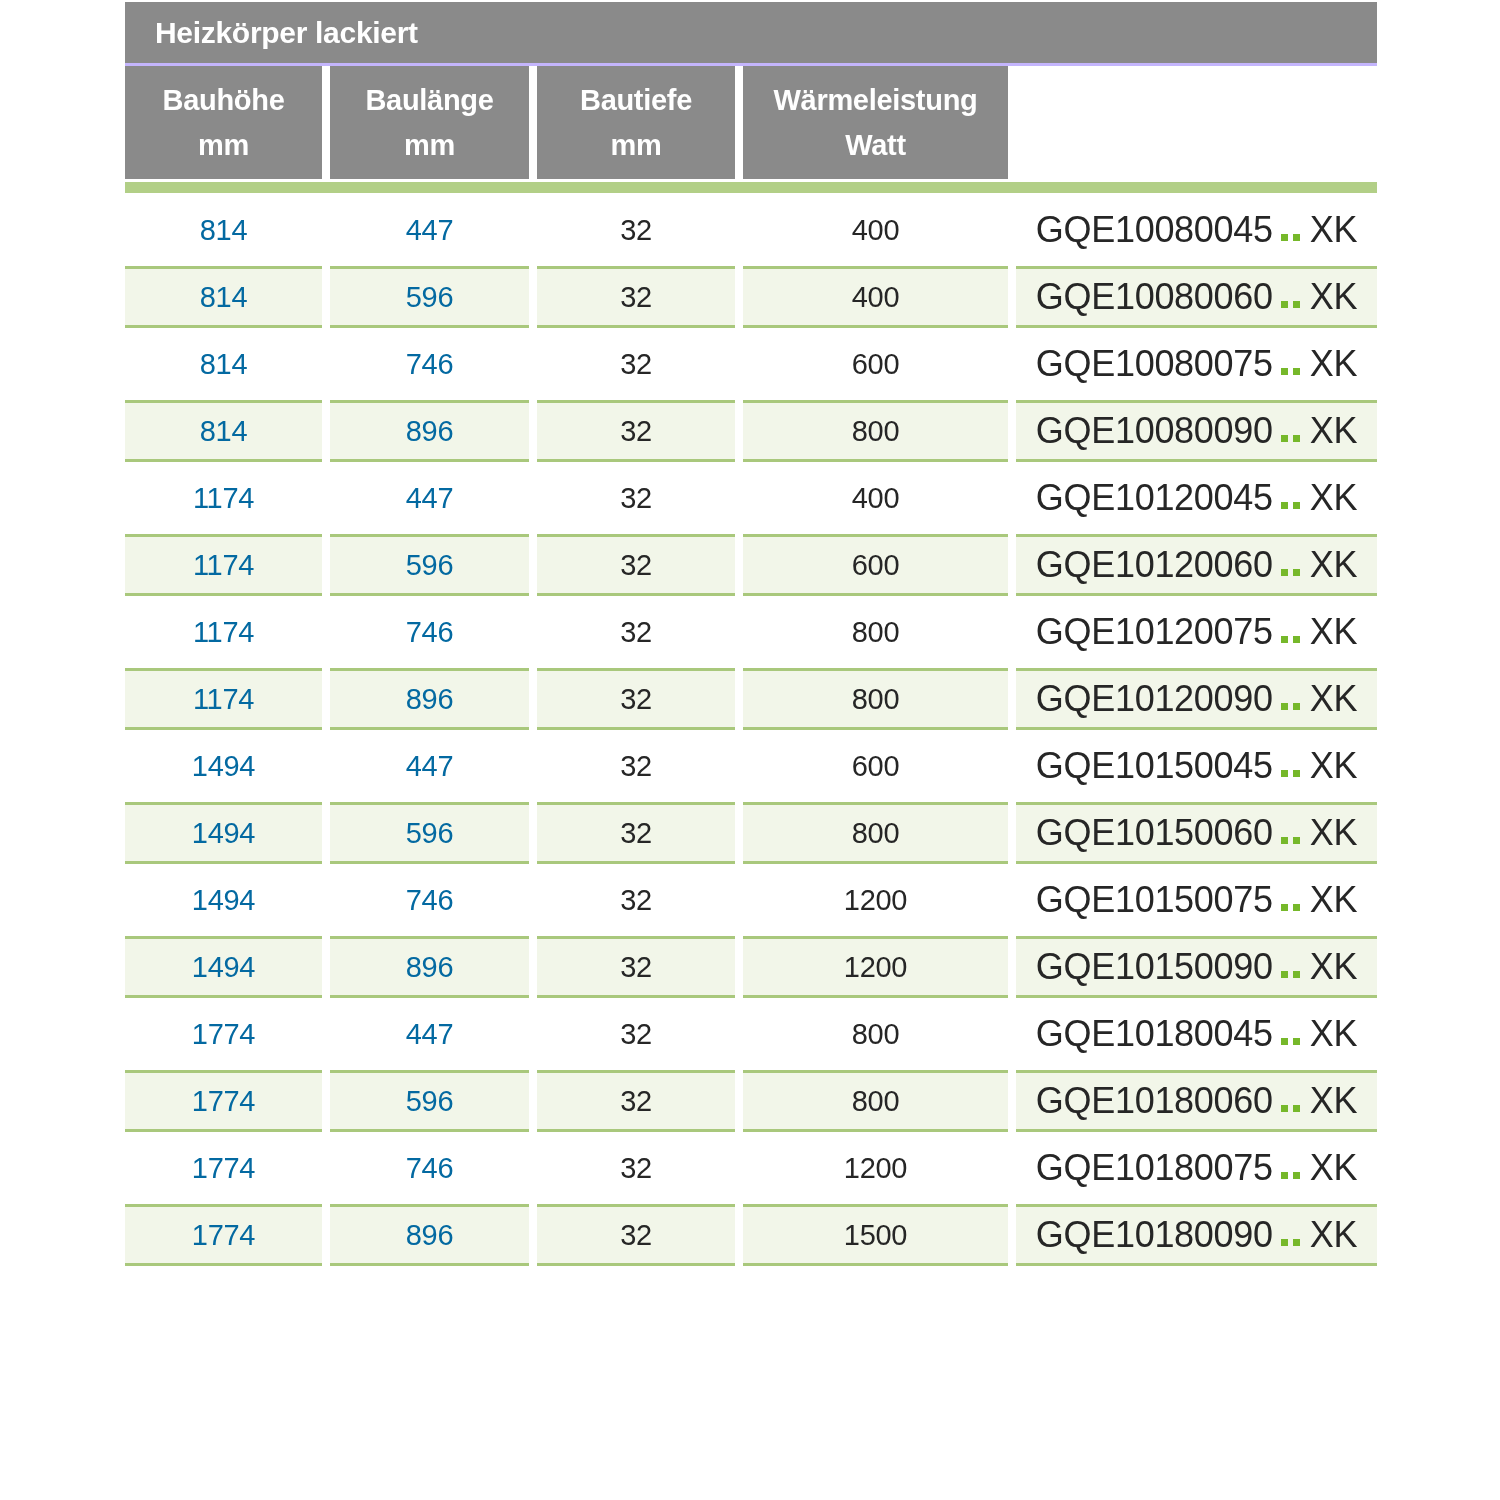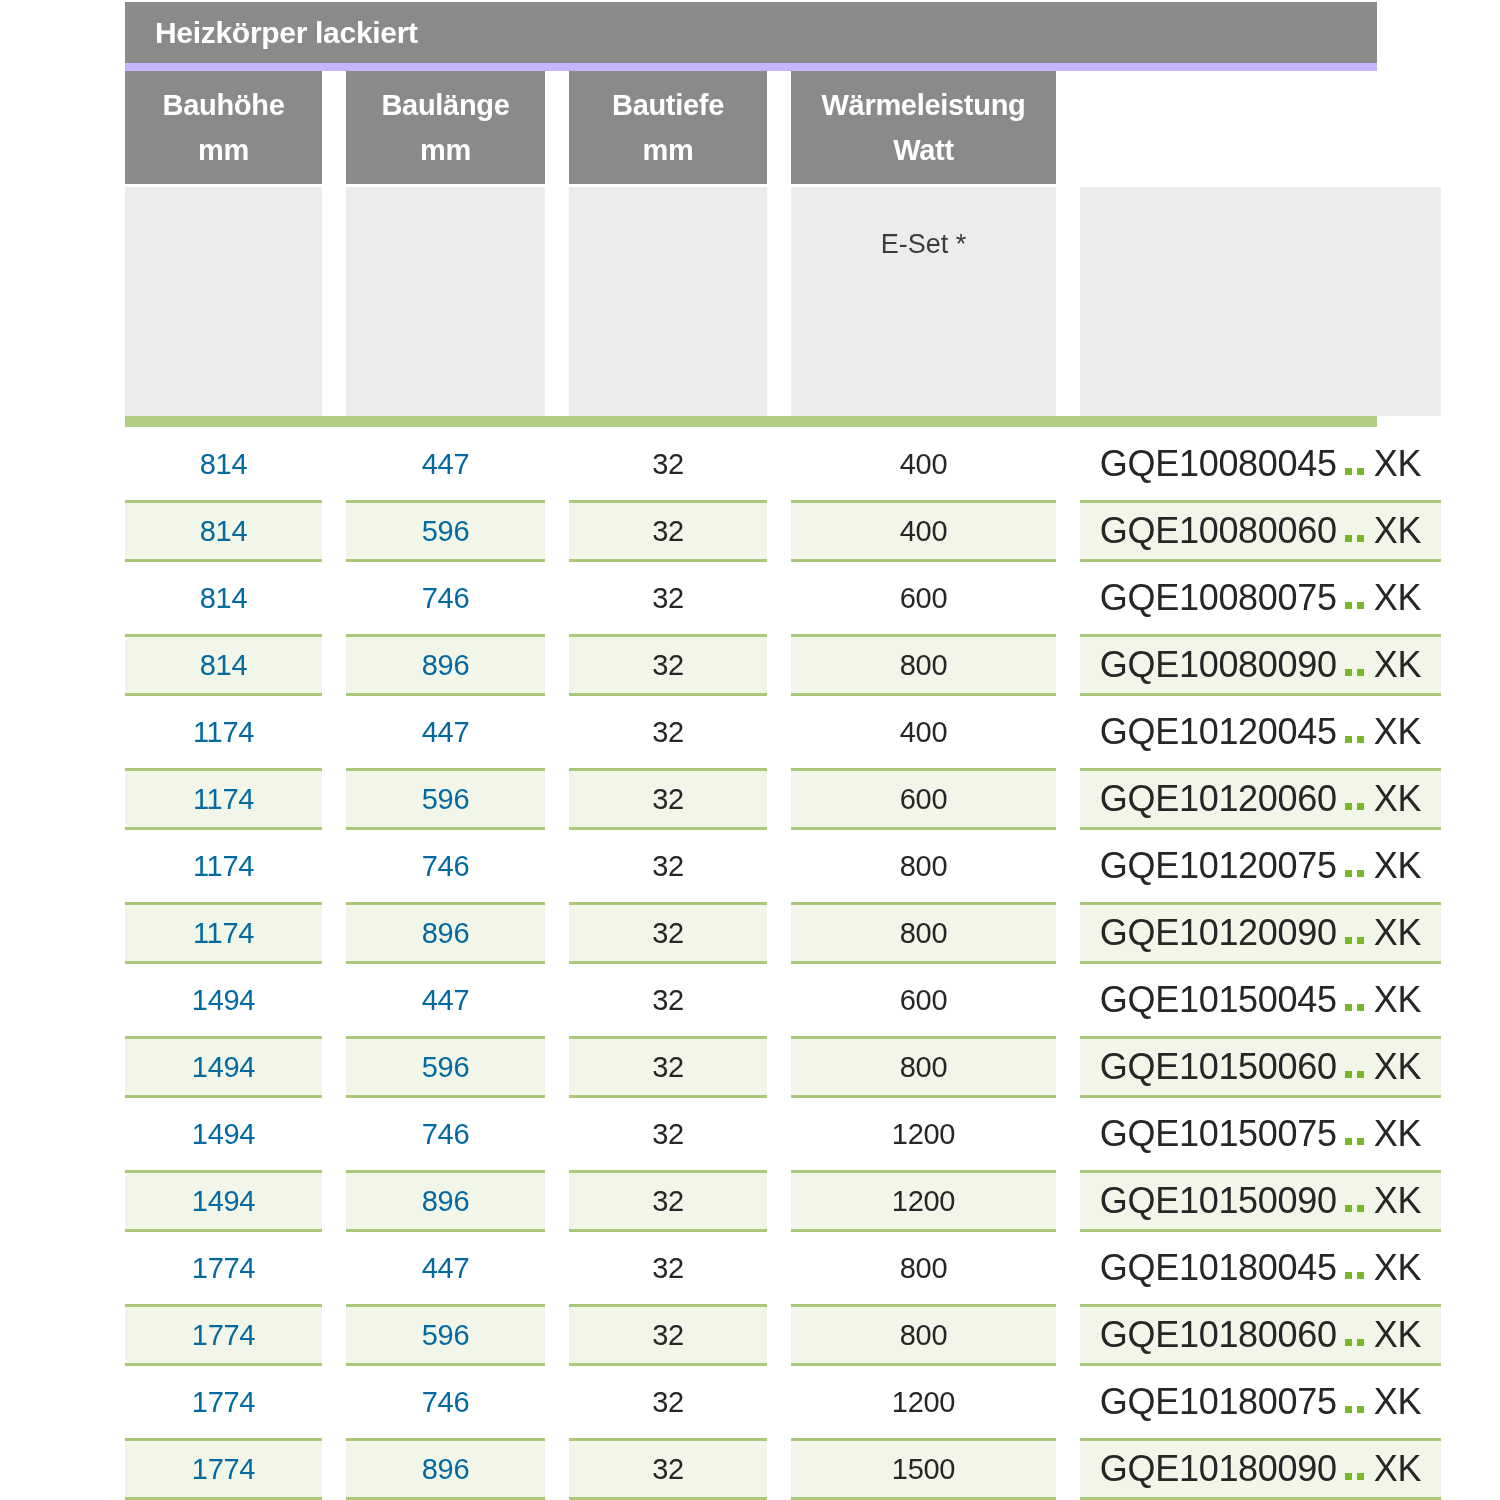--- a/index.html
+++ b/index.html
@@ -17,27 +17,27 @@
   }
   .tbl {
     position: absolute;
     left: 125px;
     top: 2px;
     width: 1252px;
   }
   .grid-row {
     display: grid;
     grid-template-columns: 197px 199px 198px 265px 361px;
-    column-gap: 24px;
+    column-gap: 8px;
   }
   
   .title-bar {
     height: 61px;
     background: #8a8a8a;
-    border-bottom: 8px solid #c4b5fd;
+    border-bottom: 3px solid #c4b5fd;
     display: flex;
     align-items: center;
     padding-left: 30px;
     box-sizing: content-box;
   }
   .title-bar span {
     color: #ffffff;
     font-size: 30px;
     font-weight: bold;
     letter-spacing: -0.3px;
@@ -134,29 +134,20 @@
       <div class="hcell">
         <div>Bautiefe</div>
         <div>mm</div>
       </div>
       <div class="hcell">
         <div>Wärmeleistung</div>
         <div>Watt</div>
       </div>
     </div>
 
-    <div class="grid-row subheader-row">
-      <div class="scell"></div>
-      <div class="scell"></div>
-      <div class="scell"></div>
-      <div class="scell">
-        <span>E-Set *</span>
-      </div>
-      <div class="scell"></div>
-    </div>
 
     <div class="green-bar"></div>
 
     <div id="rows">
         <div class="grid-row data-row">
           <div class="c bold">814</div>
           <div class="c bold">447</div>
           <div class="c">32</div>
           <div class="c">400</div>
           <div class="c artikel">

